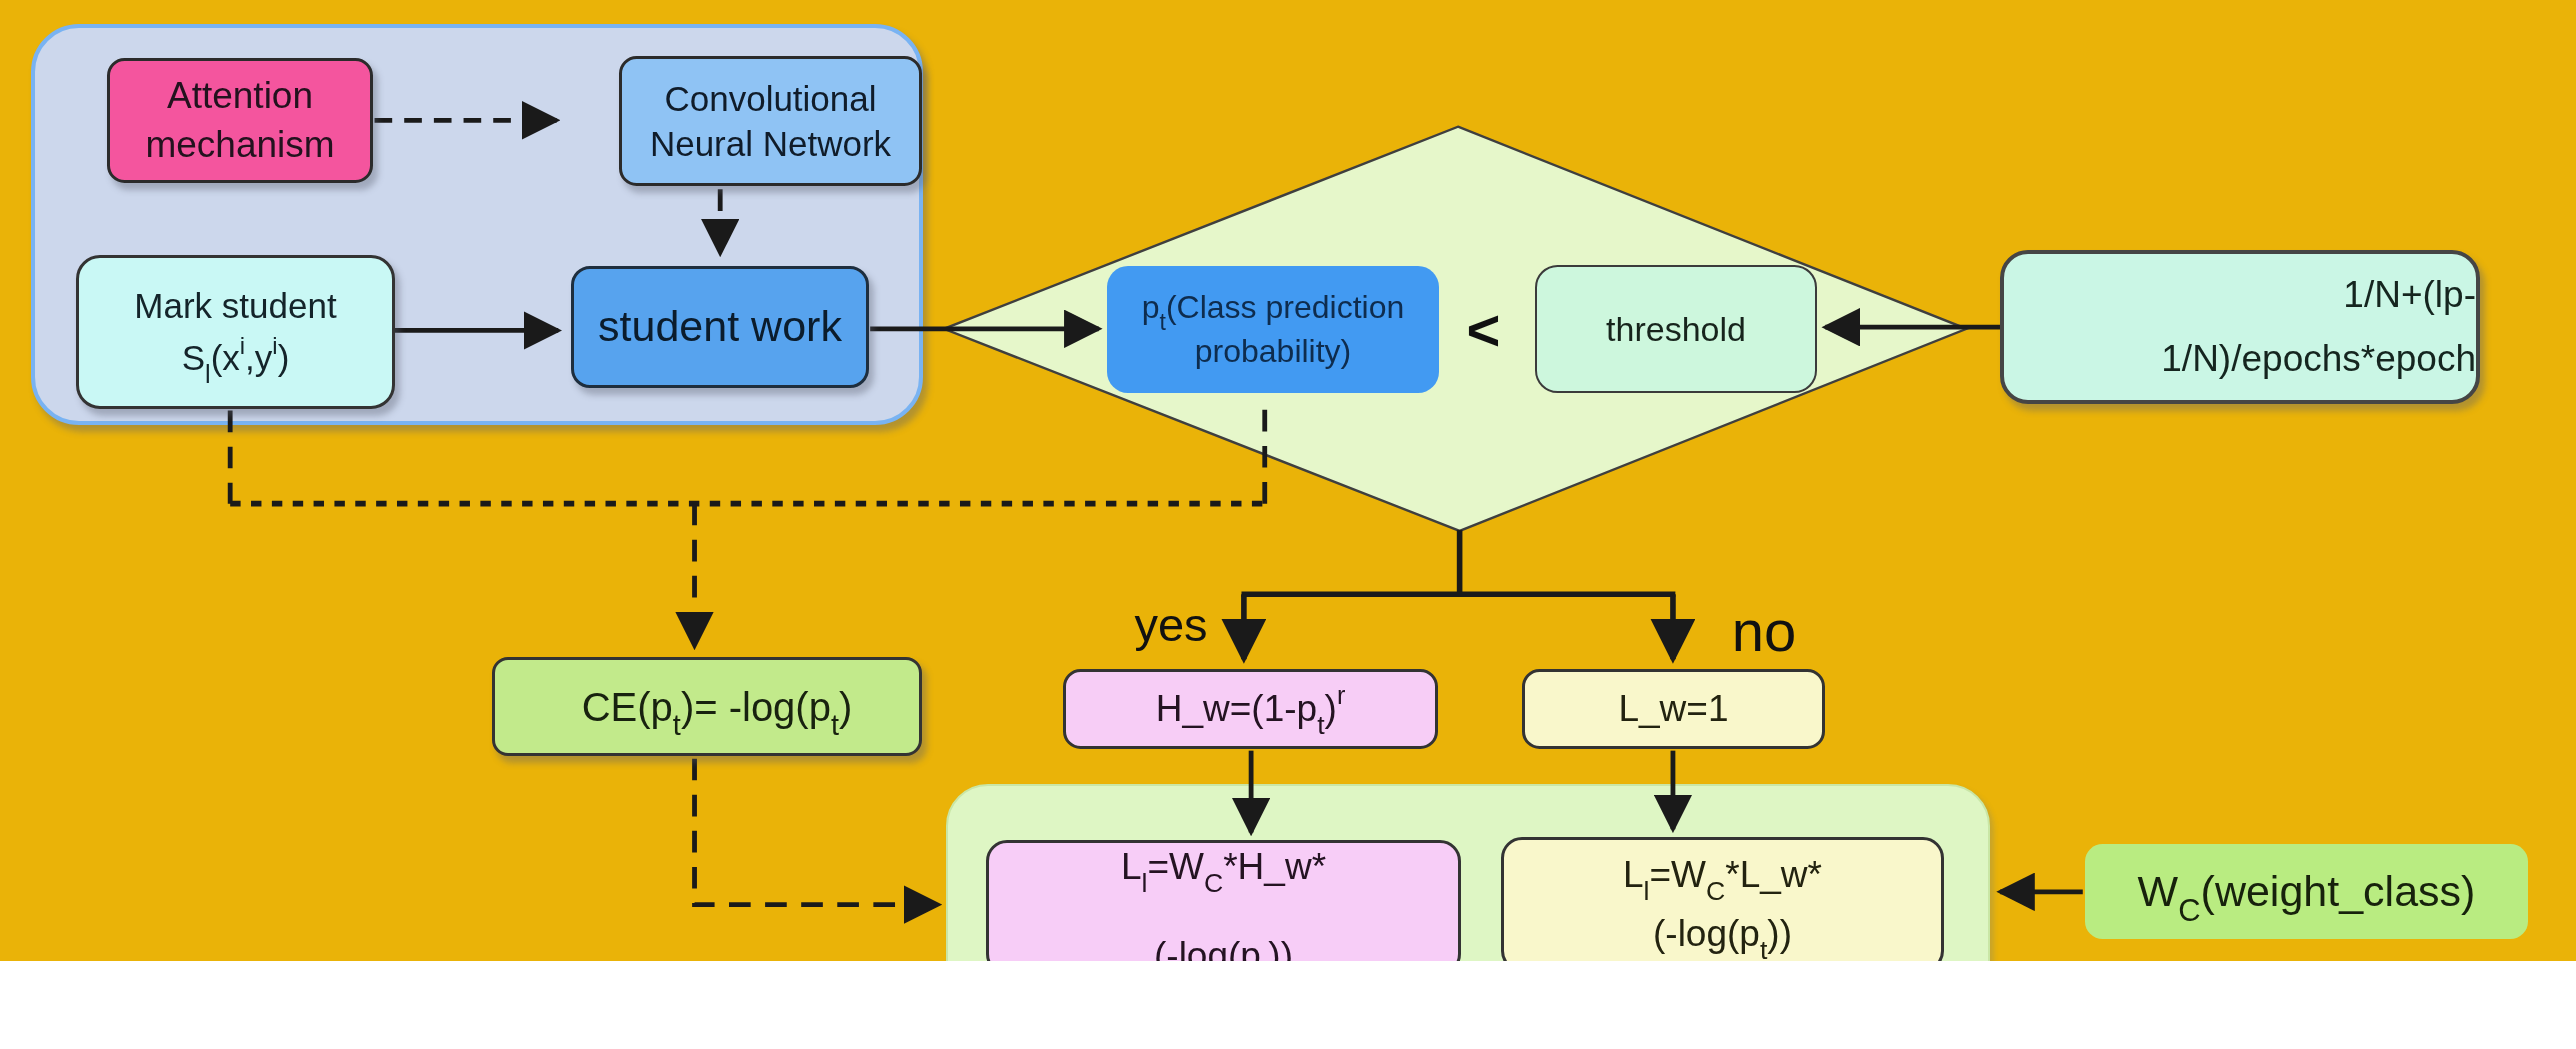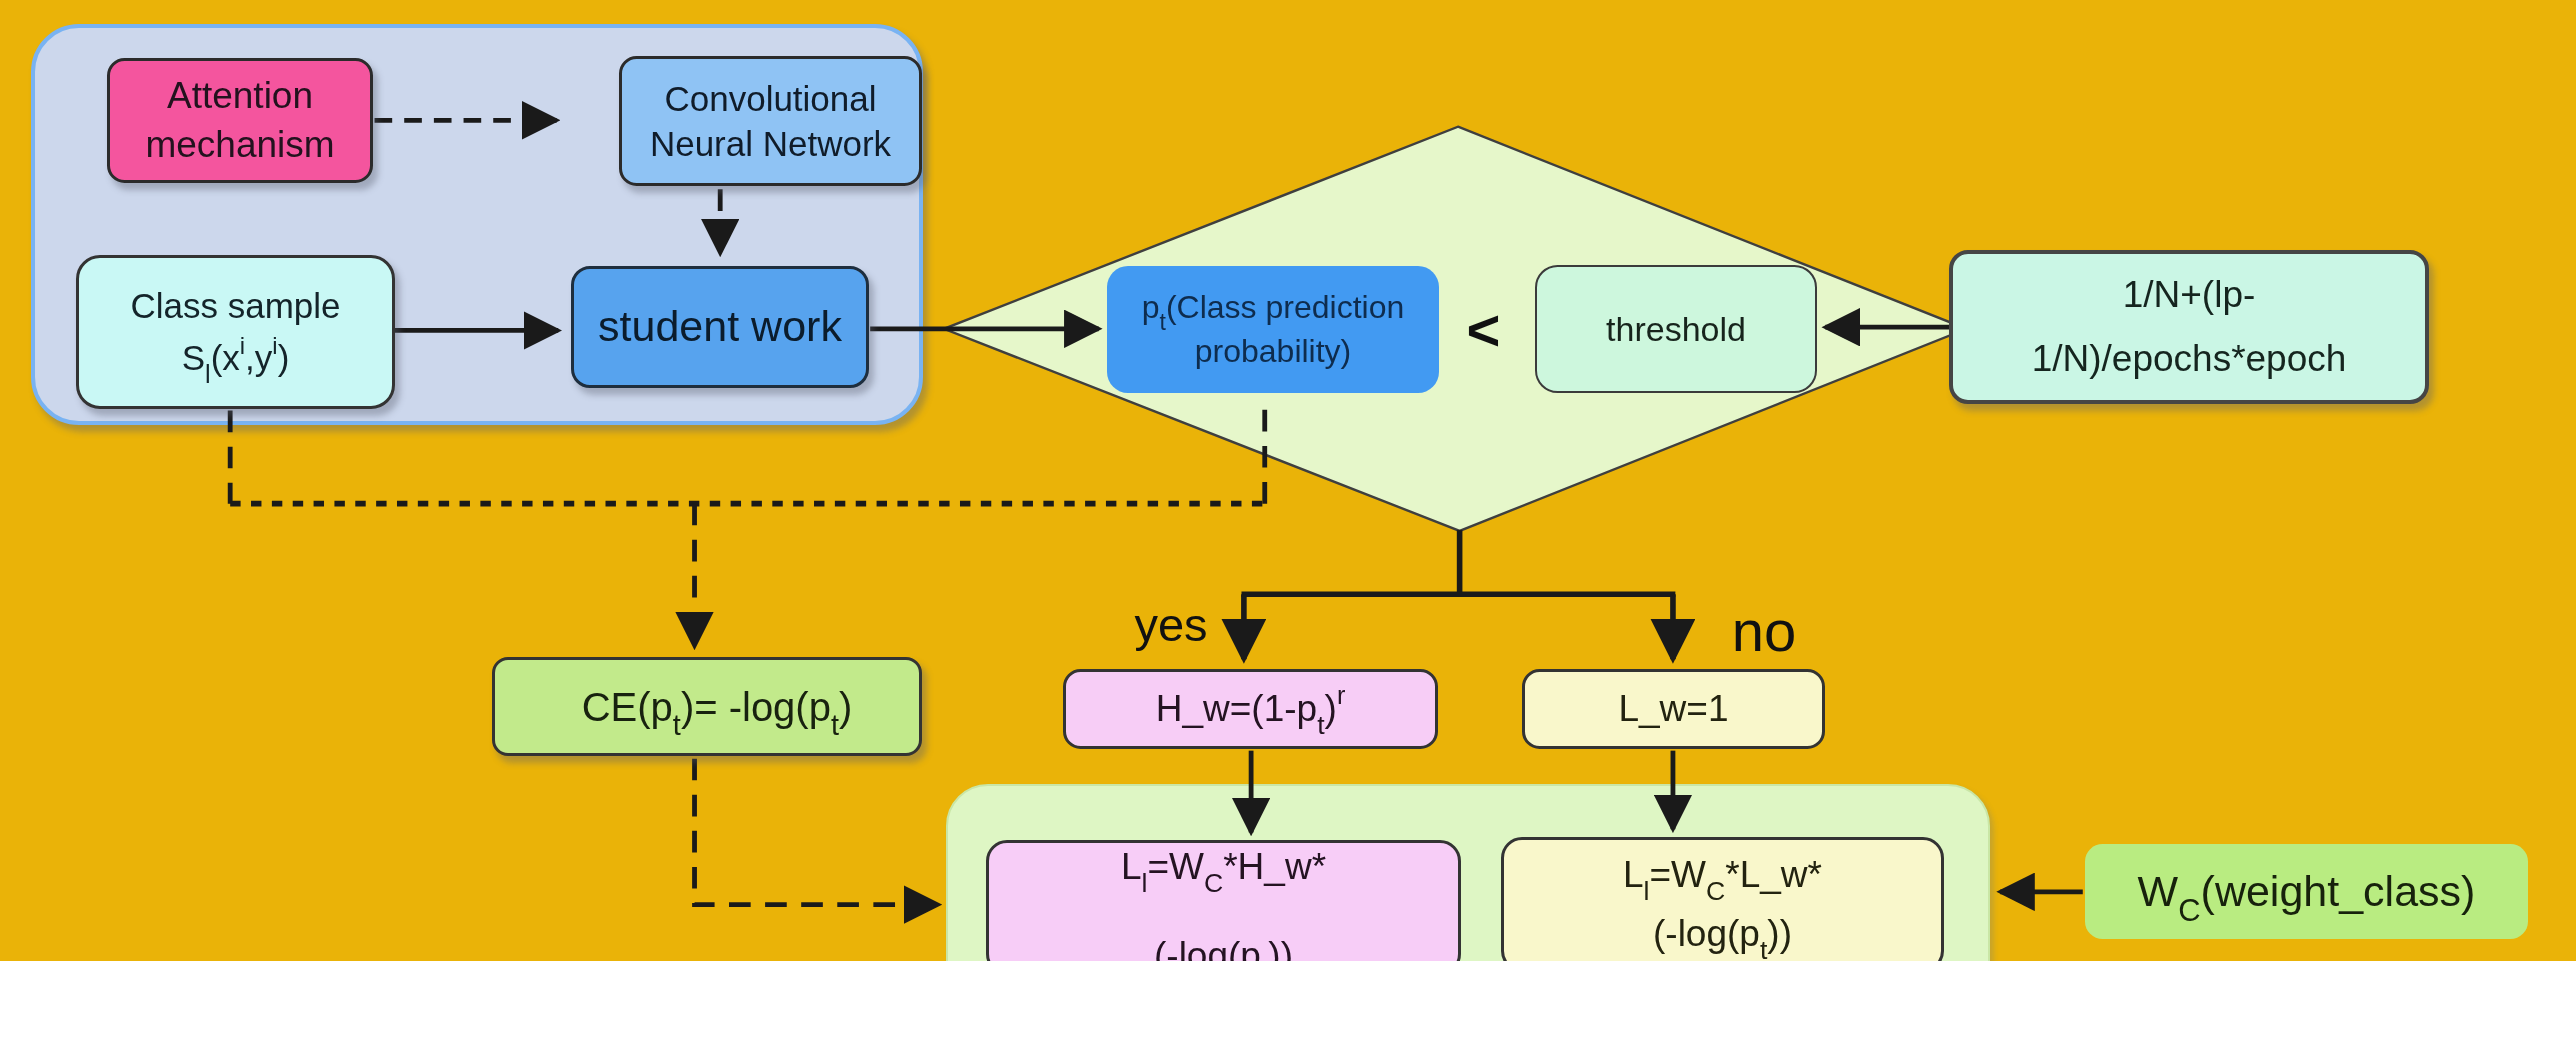--- a/index.html
+++ b/index.html
@@ -100,21 +100,21 @@
     <span>Attention mechanism</span>
   </div>
 
   <div class="node sh" style="left:571px;top:56px;width:303px;height:130px;border-radius:17.6px;
               background:#8fc3f4;border:3.2px solid #2b2b2b;font-size:35px;color:#101c2a;margin-left:48px;">
     <span>Convolutional Neural Network</span>
   </div>
 
   <div class="node sh" style="left:76px;top:255px;width:319px;height:154px;border-radius:24px;
               background:#c9f8f5;border:3.2px solid #333333;font-size:35px;color:#14242a;line-height:1.5;">
-    <div>Class sample</div>
+    <div>Mark student</div>
     <div class="frm"><span>S</span><sub>l</sub><span>(x</span><sup>i</sup><span>,y</span><sup>i</sup><span>)</span></div>
   </div>
 
   <div class="node sh" style="left:571px;top:266px;width:298px;height:122px;border-radius:19px;
               background:#57a3ee;border:3.2px solid #1e2e3e;font-size:43px;color:#0b1c2c;">
     <span>student work</span>
   </div>
 
   <div class="node" style="left:1107px;top:266px;width:332px;height:127px;border-radius:21px;
               background:#429af2;font-size:32px;color:#0e2c4e;line-height:1.35;">
@@ -123,23 +123,23 @@
   </div>
 
   <div class="lbl" style="left:1453px;top:292px;width:61px;height:74px;font-size:58px;font-weight:600;
               display:flex;align-items:center;justify-content:center;color:#111111;">&lt;</div>
 
   <div class="node" style="left:1535px;top:265px;width:282px;height:128px;border-radius:22.5px;
               background:#cdf7dd;border:2.4px solid #3b3b3b;font-size:34px;color:#17241c;">
     <span>threshold</span>
   </div>
 
-  <div class="node sh" style="left:1949px;top:250px;width:480px;height:154px;border-radius:19px;
+  <div class="node sh" style="left:2000px;top:250px;width:480px;height:154px;border-radius:28px;
               background:#caf6e5;border:4px solid #454545;font-size:37px;color:#15251f;
-              justify-content:space-evenly;">
+              justify-content:space-evenly;align-items:flex-end;">
     <div>1/N+(lp-</div>
     <div>1/N)/epochs*epoch</div>
   </div>
 
   <div class="node sh" style="left:492px;top:657px;width:430px;height:99px;border-radius:16px;
               background:#c2ea8b;border:3.2px solid #333333;font-size:40px;color:#18220f;padding-left:20px;">
     <div class="frm"><span>CE(p</span><sub>t</sub><span>)= -log(p</span><sub>t</sub><span>)</span></div>
   </div>
 
   <div class="lbl" style="left:1111px;top:597px;width:120px;font-size:47px;text-align:center;color:#111111;">yes</div>

